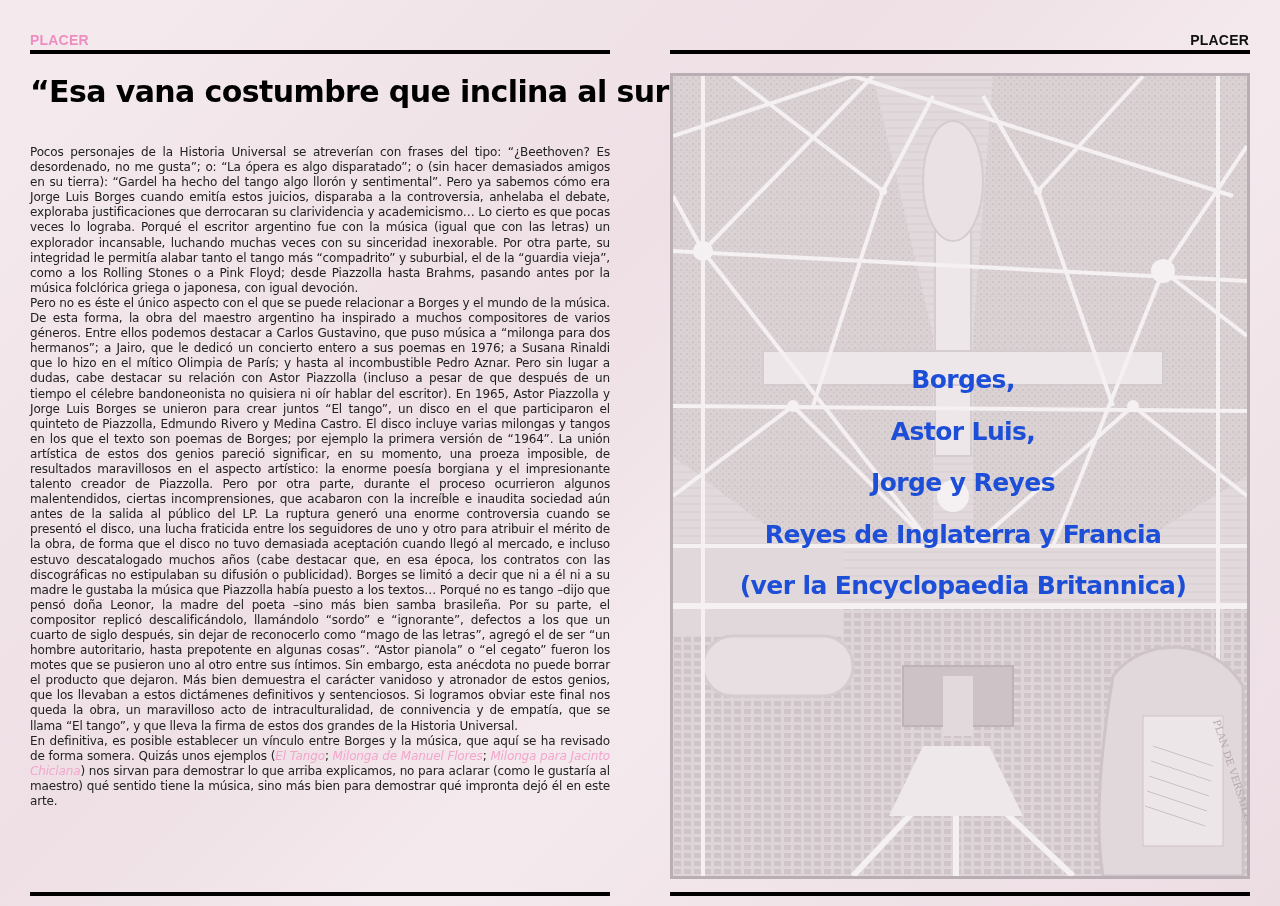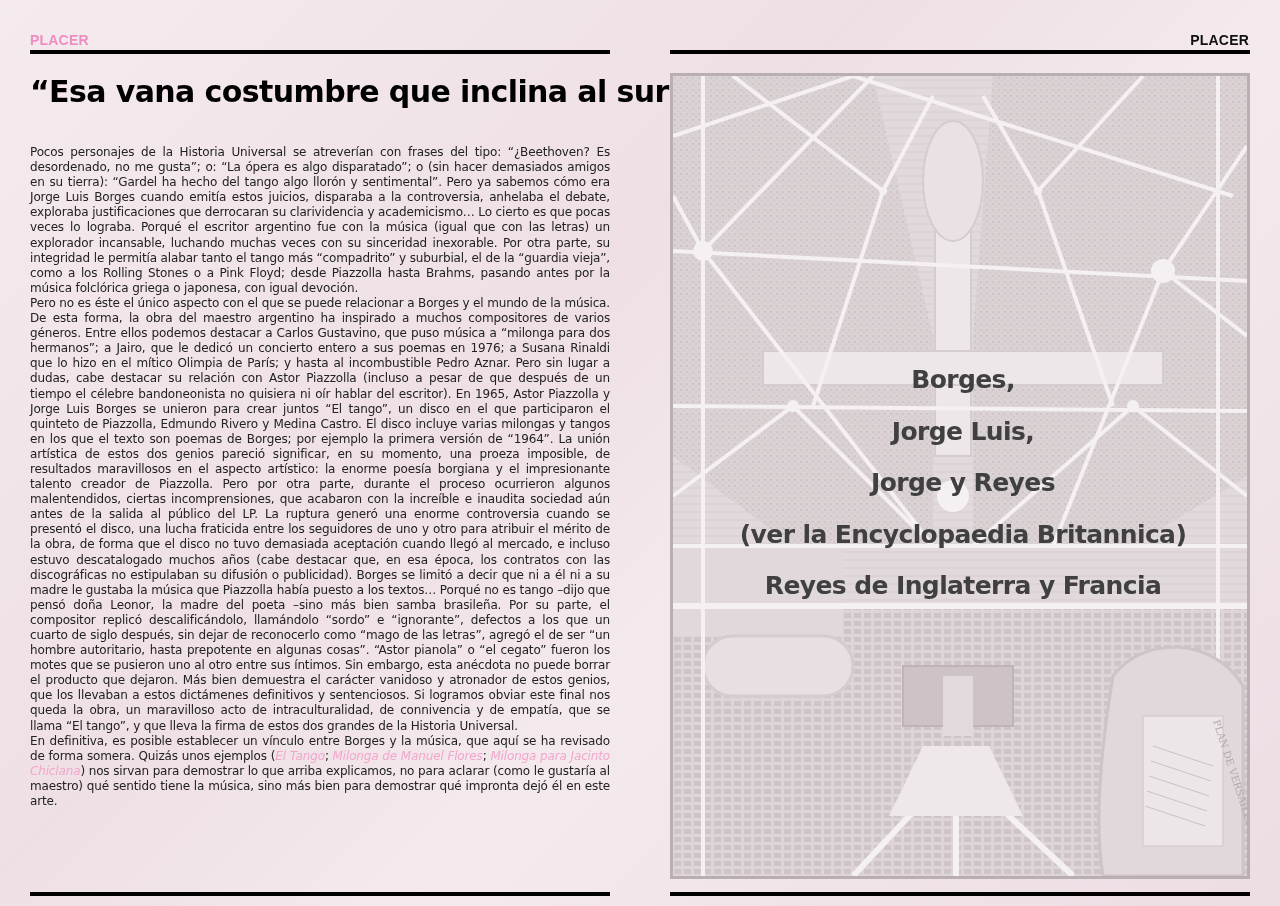--- a/index.html
+++ b/index.html
@@ -57,21 +57,21 @@
     background:#e3dadd;
     overflow:hidden;
   }
   .map-frame svg { position:absolute; left:0; top:0; }
 
   .caption {
     position:absolute; left:0; top:278px; width:580px;
     text-align:center;
     font-family:"DejaVu Sans", sans-serif;
     font-weight:bold; font-size:25px; line-height:51.5px;
-    color:#404040; letter-spacing:-0.6px;
+    color:#1d4ed8; letter-spacing:-0.6px;
   }
   .caption div { white-space:nowrap; }
 </style>
 </head>
 <body>
 
 <div class="spread">
 
   <div class="page page-left">
     <div class="section-label">PLACER</div>
@@ -181,22 +181,22 @@
           <line x1="476" y1="700" x2="536" y2="720"></line>
           <line x1="474" y1="715" x2="534" y2="735"></line>
           <line x1="472" y1="730" x2="532" y2="750"></line>
         </g>
 
         <rect width="574" height="800" fill="#ffffff" opacity="0.12"></rect>
       </svg>
 
       <div class="caption">
         <div>Borges,</div>
-        <div>Jorge Luis,</div>
+        <div>Astor Luis,</div>
         <div>Jorge y Reyes</div>
+        <div>Reyes de Inglaterra y Francia</div>
         <div>(ver la Encyclopaedia Britannica)</div>
-        <div>Reyes de Inglaterra y Francia</div>
       </div>
     </div>
 
     <div class="rule rule-bottom"></div>
   </div>
 </div>
 
 </body></html>

